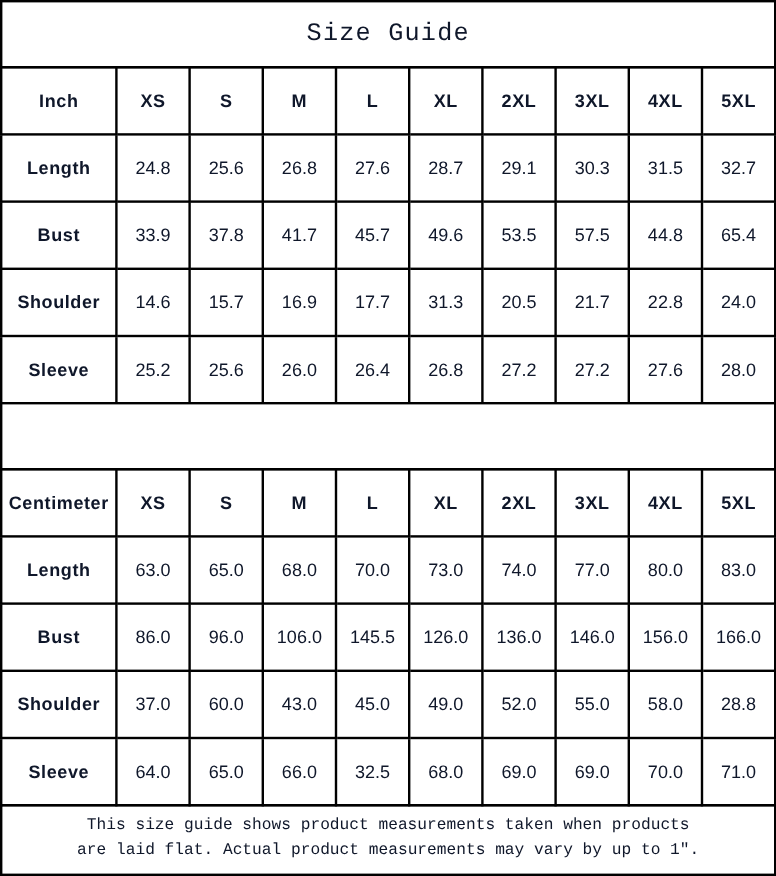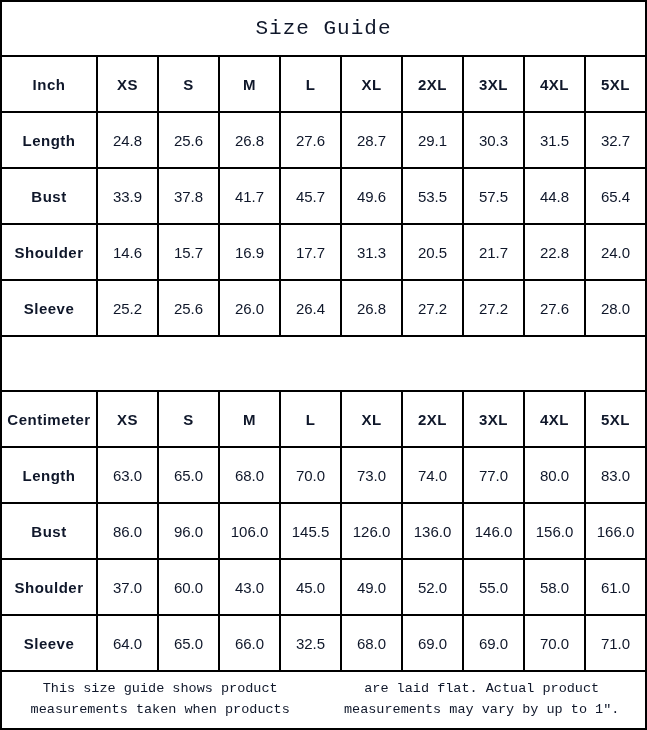--- a/index.html
+++ b/index.html
@@ -57,20 +57,21 @@
     border: 2px solid #000000;
     margin-top: -2px;
     background: #ffffff;
   }
   .footer-box {
     box-sizing: border-box;
     height: 60px;
     border: 2px solid #000000;
     margin-top: -2px;
     display: flex;
+    flex-direction: column;
     align-items: center;
     justify-content: center;
     font-family: "Liberation Mono", "DejaVu Sans Mono", monospace;
     font-size: 13.5px;
     line-height: 1.55;
     text-align: center;
   }
 </style>
 </head>
 <body>
@@ -213,21 +214,21 @@
         <tr>
           <th>Shoulder</th>
           <td>37.0</td>
           <td>60.0</td>
           <td>43.0</td>
           <td>45.0</td>
           <td>49.0</td>
           <td>52.0</td>
           <td>55.0</td>
           <td>58.0</td>
-          <td>61.0</td>
+          <td>28.8</td>
         </tr>
         <tr>
           <th>Sleeve</th>
           <td>64.0</td>
           <td>65.0</td>
           <td>66.0</td>
           <td>32.5</td>
           <td>68.0</td>
           <td>69.0</td>
           <td>69.0</td>

